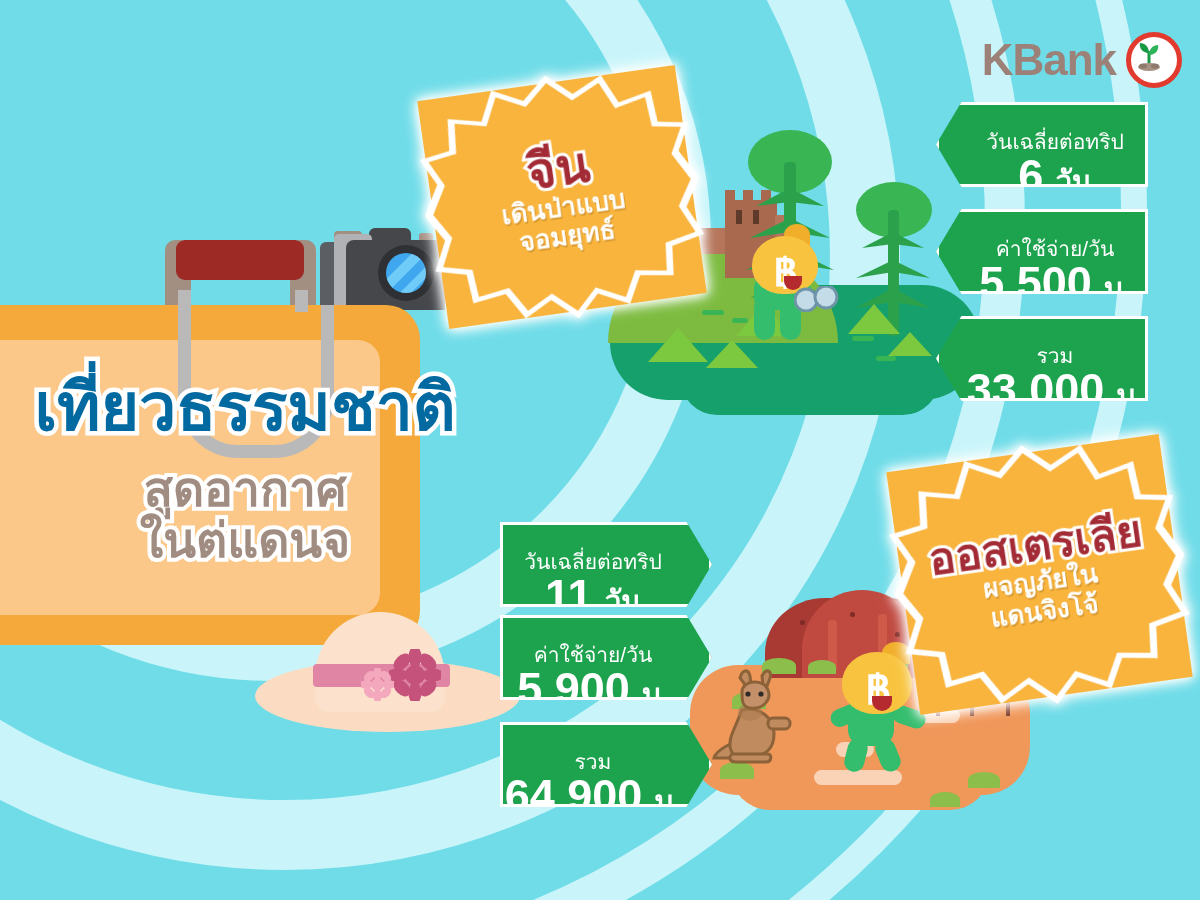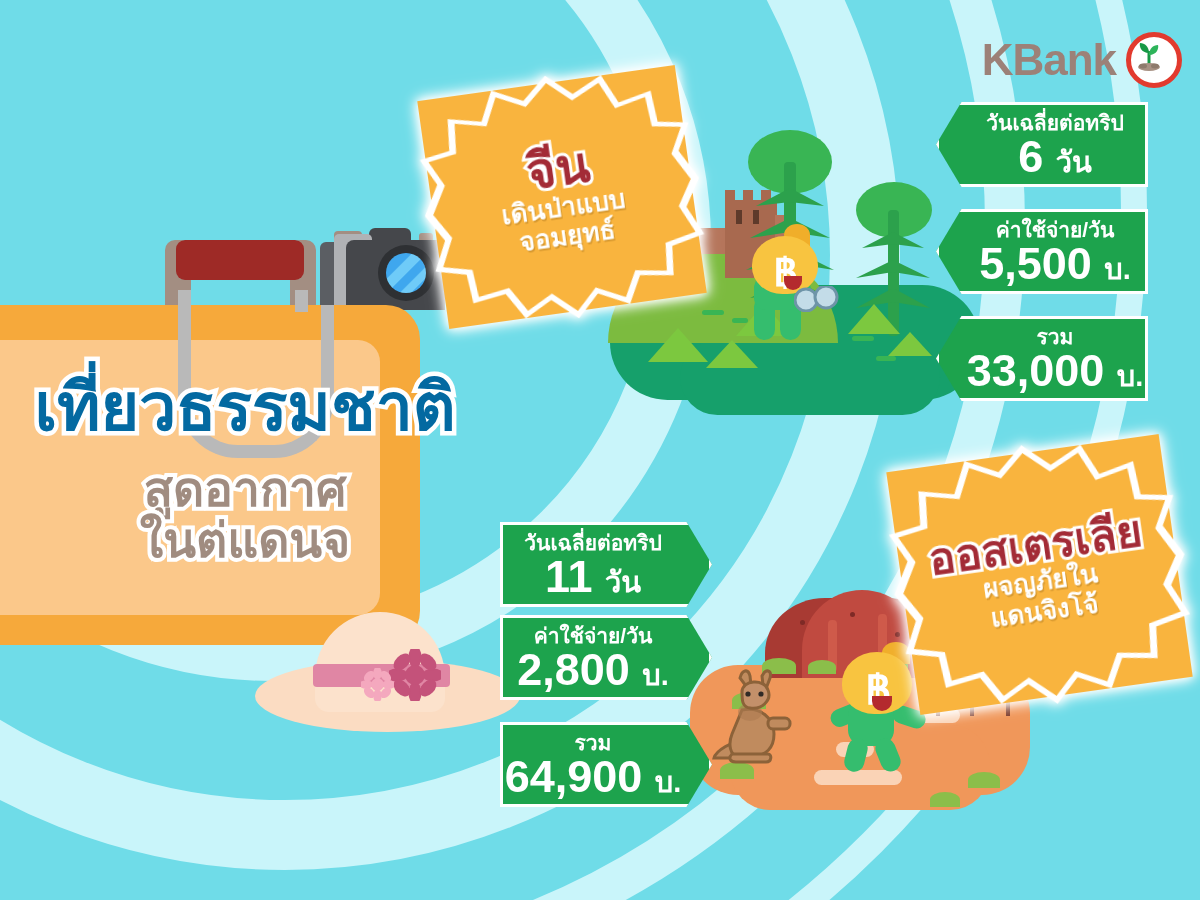--- a/index.html
+++ b/index.html
@@ -157,21 +157,21 @@
     box-sizing:border-box;
   }
   .badge.left-arrow{
     clip-path:polygon(12% 0%,100% 0%,100% 100%,12% 100%,0% 50%);
     padding-left:26px;
   }
   .badge.right-arrow{
     clip-path:polygon(0% 0%,88% 0%,100% 50%,88% 100%,0% 100%);
     padding-right:26px;
   }
-  .badge .cap{ font-size:21px; font-weight:bold; line-height:1.05; padding-top:7px; }
+  .badge .cap{ font-size:21px; font-weight:normal; line-height:1.05; padding-top:7px;margin-top:19px; }
   .badge .val{ font-size:45px; font-weight:bold; line-height:1.0; }
   .badge .val .unit{ font-size:29px; }
 
   
   .burst{
     position:absolute; background:#F9B43E;
     text-align:center; color:#fff;
     filter:drop-shadow(0 0 7px #fff) drop-shadow(0 0 4px #fff);
   }
   .burst-inner{ position:absolute; inset:0; display:flex; flex-direction:column;
@@ -486,21 +486,21 @@
   <div class="badge right-arrow" style="left:500px;top:522px;width:212px;height:85px;">
     <div class="cap">วันเฉลี่ยต่อทริป</div>
     <div class="val">
       <span>11</span>
       <span class="unit">วัน</span>
     </div>
   </div>
   <div class="badge right-arrow" style="left:500px;top:615px;width:212px;height:85px;">
     <div class="cap">ค่าใช้จ่าย/วัน</div>
     <div class="val">
-      <span>2,800</span>
+      <span>5,900</span>
       <span class="unit">บ.</span>
     </div>
   </div>
   <div class="badge right-arrow" style="left:500px;top:722px;width:212px;height:85px;">
     <div class="cap">รวม</div>
     <div class="val">
       <span>64,900</span>
       <span class="unit">บ.</span>
     </div>
   </div>

